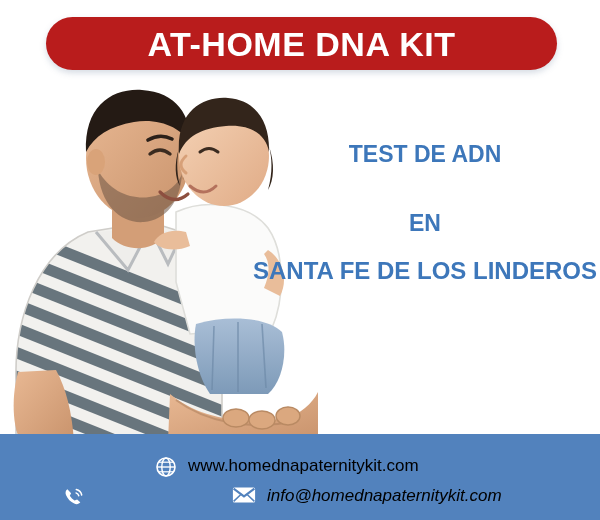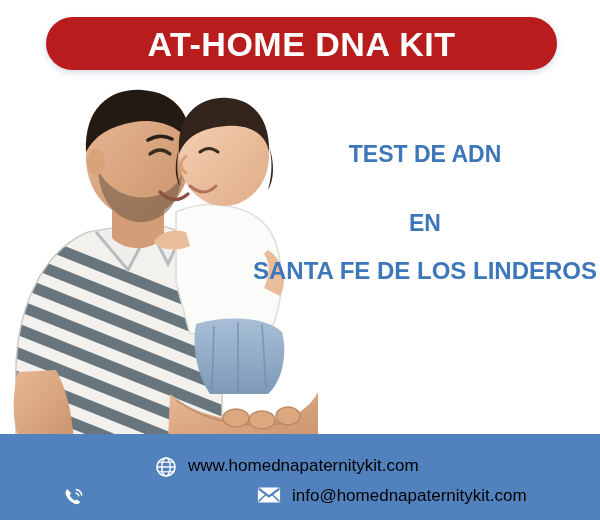--- a/index.html
+++ b/index.html
@@ -105,21 +105,21 @@
   }
   .footer-row .glyph {
     display: inline-flex;
     align-items: center;
     justify-content: center;
     margin-right: 11px;
     flex: none;
   }
   #row-web   { left: 155px; top: 456px; }
   #row-phone { left: 62px;  top: 486px; }
-  #row-mail  { left: 257px; top: 486px; }
+  #row-mail  { left: 232px; top: 486px; font-style: italic; }
 
   .icon-svg { display: block; }
 </style>
 </head>
 <body>
 
 <div id="banner">
 
   <div class="header-pill">
     <span class="header-pill-text">AT-HOME DNA KIT</span>

